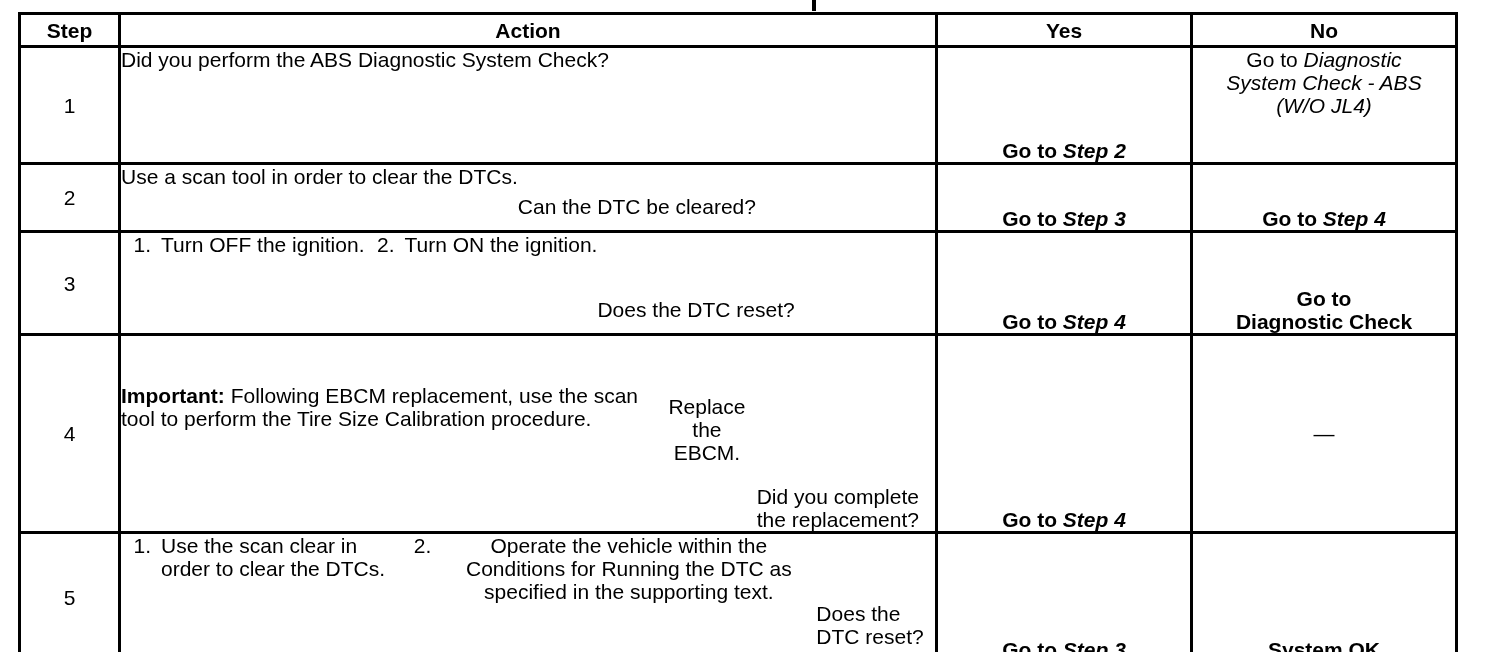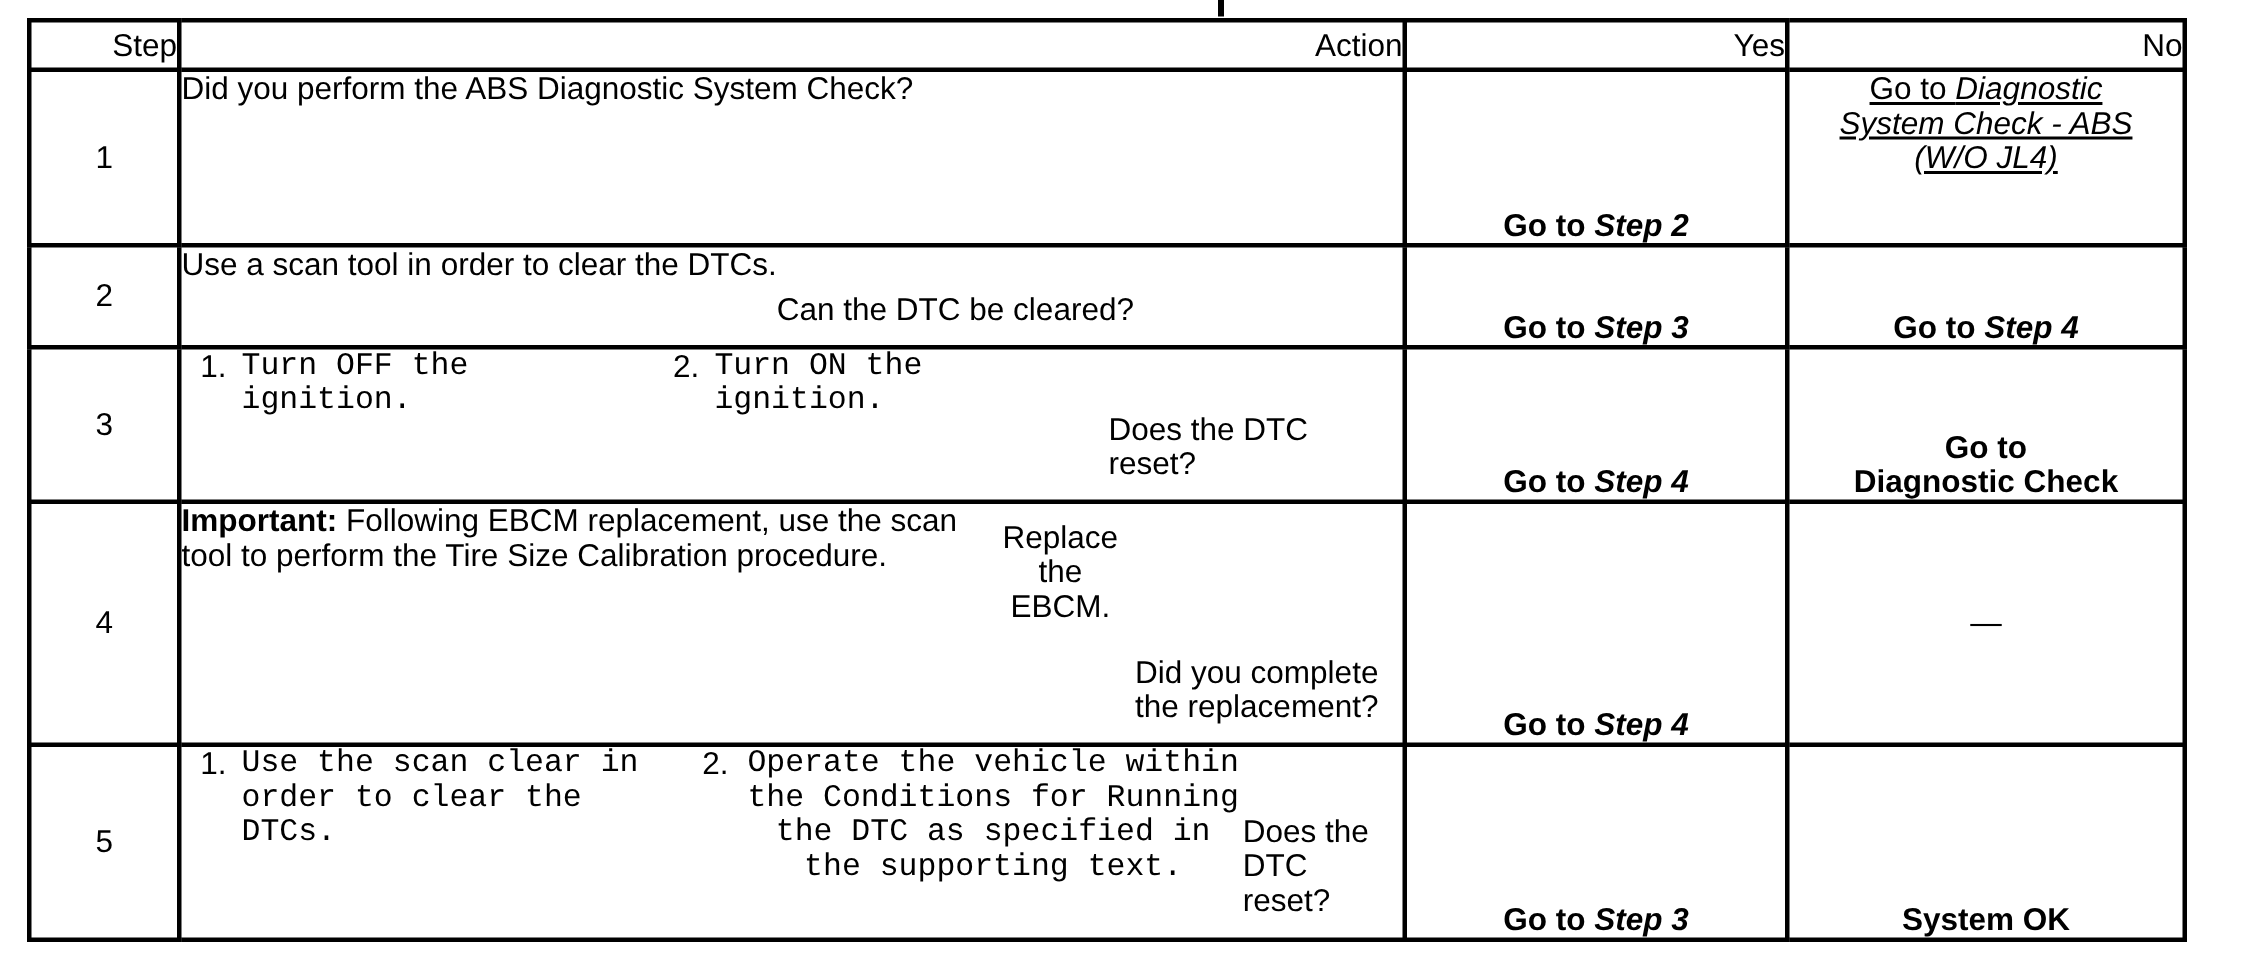--- a/index.html
+++ b/index.html
@@ -16,36 +16,36 @@
     width:1437px;height:613px;
     border-collapse:collapse;table-layout:fixed;
     background:#fff;
   }
   table.diag td,table.diag th{
     border:3px solid #000;
     padding:0;
     font-size:21px;line-height:23px;
     overflow:hidden;
   }
-  th.hdr{font-weight:normal;font-size:22px;text-align:right;vertical-align:middle;}
+  th.hdr{font-weight:bold;font-size:22px;text-align:center;vertical-align:middle;}
   td.step{text-align:center;vertical-align:middle;font-size:21px;}
   td.action{vertical-align:top;padding:6px 10px 6px 10px;}
   td.ans{text-align:center;vertical-align:bottom;padding:0 6px 7px 6px;font-weight:bold;}
-  td.ans-top{text-align:center;vertical-align:top;padding:5px 6px 0 6px;text-decoration:underline;}
+  td.ans-top{text-align:center;vertical-align:top;padding:5px 6px 0 6px;}
   td.ans-mid{text-align:center;vertical-align:middle;padding:0 6px;}
   .it{font-style:italic;}
   .stack{display:flex;flex-direction:row;}
   .h-r2{height:53px;}
   .h-r3{height:88px;}
-  .h-r4{height:147px;}
+  .h-r4{height:147px;margin-top:48px;}
   .h-r5{height:114px;}
   .question{margin-top:auto;}
   .li{display:flex;margin-bottom:10px;}
   .li .num{flex:none;width:30px;text-align:right;margin-right:10px;}
-  .li .li-text{flex:1 1 auto;font-family:Liberation Mono, monospace;}
+  .li .li-text{flex:1 1 auto;}
   .wrap-650{max-width:650px;text-align:center;}
   .imp{max-width:660px;margin:0;}
   .statement{margin-top:11px;text-align:center;}
   .goto-wrap3{max-width:215px;margin:0 auto;text-align:center;}
   .two-line{line-height:23px;}
 </style>
 </head>
 <body>
 
 <div class="page">

